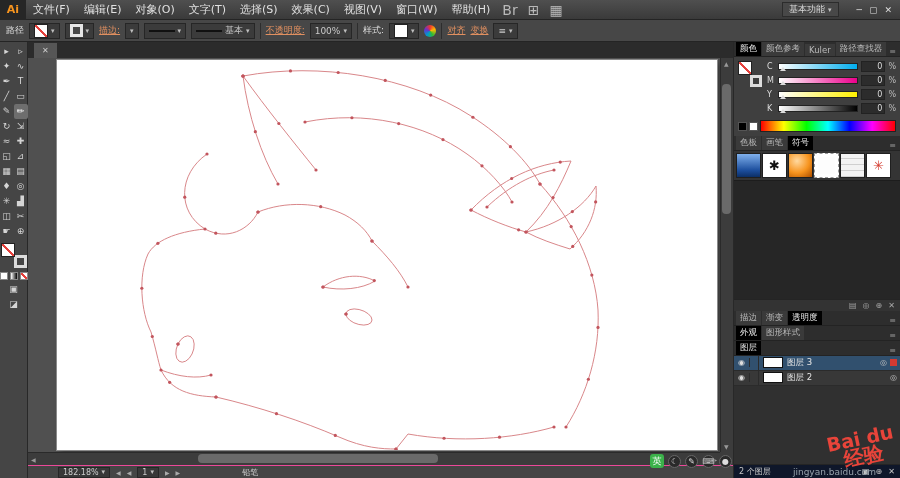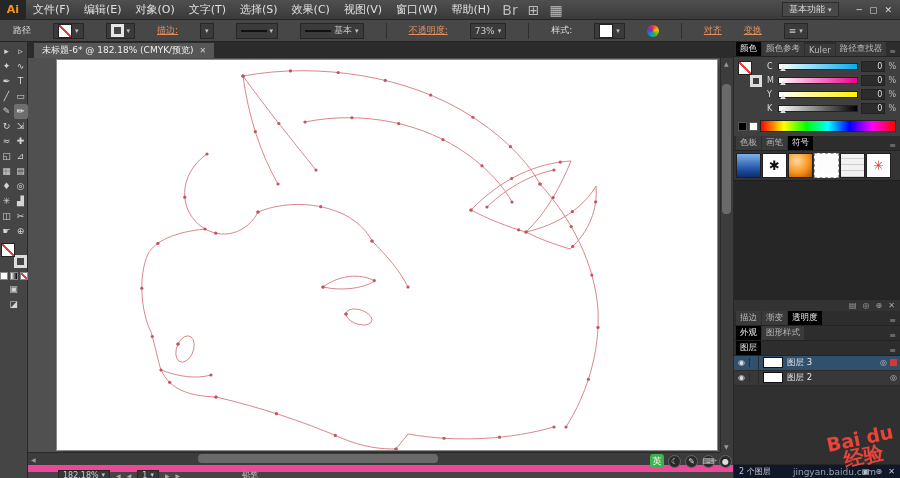--- a/index.html
+++ b/index.html
@@ -8,21 +8,21 @@
 .app{position:relative;width:900px;height:478px;background:#3f3f3f;overflow:hidden}
 
 .menubar{height:20px;background:linear-gradient(#4f4f4f,#3a3a3a);display:flex;align-items:center;border-bottom:1px solid #242424}
 .logo{width:26px;height:20px;background:#262626;color:#f7941e;font-weight:bold;font-size:11px;display:flex;align-items:center;justify-content:center}
 .mitem{padding:0 7px;font-size:11px;color:#e0e0e0;line-height:20px;white-space:nowrap}
 .micon{padding:0 5px;color:#b9b9b9;font-size:14px}
 .mspacer{flex:1}
 .preset{display:flex;align-items:center;gap:3px;background:#484848;border:1px solid #2c2c2c;height:15px;padding:0 6px;margin-right:10px;font-size:9px;color:#ddd}
 .winctl{display:flex;gap:7px;padding:0 8px;font-size:9px;color:#ddd}
 
-.controlbar{height:22px;background:#474747;border-bottom:1px solid #242424;display:flex;align-items:center;gap:22px;padding:0 13px}
+.controlbar{height:22px;background:#474747;border-bottom:1px solid #242424;display:flex;align-items:center;gap:5px;padding:0 6px}
 .cb-label{font-size:9px;color:#ddd;white-space:nowrap}
 .link{color:#e29060;text-decoration:underline}
 .sw{width:14px;height:14px;border:1px solid #222;display:inline-block;background:#fff}
 .noneslash{background:linear-gradient(45deg,#fff 43%,#e5413c 43%,#e5413c 57%,#fff 57%)}
 .strokesw{width:13px;height:13px;border:3px solid #e6e6e6;background:#474747}
 .caret{font-size:7px;color:#c0c0c0}
 .dd{display:flex;align-items:center;gap:3px;background:#3b3b3b;border:1px solid #262626;height:16px;padding:0 4px;white-space:nowrap}
 .cb-sep{width:1px;height:16px;background:#2d2d2d}
 .brushline{display:inline-block;width:26px;height:2px;background:#111}
 .circle-ic{width:12px;height:12px;border-radius:50%;background:conic-gradient(#e33,#fb0,#3b3,#09c,#63c,#e33);display:inline-block}
@@ -51,21 +51,21 @@
 .artboard svg{display:block;width:100%;height:100%}
 #art-dots circle{fill:#c2555d}
 .vscroll{position:absolute;top:0;right:0;bottom:13px;width:13px;background:#3c3c3c;border-left:1px solid #2a2a2a;font-size:6px;color:#999}
 .vscroll .a{position:absolute;left:3px}
 .vthumb{position:absolute;right:2px;top:26px;width:9px;height:130px;background:#6a6a6a;border-radius:4px}
 .hscroll{position:absolute;left:0;right:13px;bottom:0;height:13px;background:#3c3c3c;border-top:1px solid #2a2a2a;font-size:6px;color:#999}
 .hscroll .a{position:absolute;top:3px}
 .hthumb{position:absolute;left:170px;width:240px;height:9px;top:1px;background:#6a6a6a;border-radius:4px}
 .corner{position:absolute;right:0;bottom:0;width:13px;height:13px;background:#3c3c3c}
 
-.statusbar{height:13px;background:#454545;border-top:7px solid #ec4899;display:flex;align-items:center;gap:6px;padding-left:30px;font-size:8px;color:#ccc}
+.statusbar{height:13px;background:#454545;border-top:1px solid #ec4899;display:flex;align-items:center;gap:6px;padding-left:30px;font-size:8px;color:#ccc}
 .zoombox,.abbox{display:flex;align-items:center;gap:3px;background:#383838;border:1px solid #262626;height:11px;padding:0 4px}
 .navgl{font-size:6px;color:#aaa}
 .toolname{margin-left:56px}
 
 .rightpanels{width:167px;background:#3f3f3f;border-left:1px solid #282828;display:flex;flex-direction:column}
 .ptabs{height:15px;background:#2d2d2d;display:flex;align-items:flex-end;gap:1px;padding:0 2px;border-bottom:1px solid #232323;flex:none}
 .ptab{padding:1px 4px;font-size:8.5px;color:#b8b8b8;background:#3a3a3a;white-space:nowrap}
 .ptab.active{background:#000000;color:#eaeaea}
 .pmenu{margin-left:auto;color:#999;font-size:8px;padding:0 2px}
 .colorbody{display:flex;padding:4px;gap:5px;flex:none}
@@ -165,21 +165,21 @@
       <span class="caret">▾</span>
     </span>
     <span class="dd">
       <span class="brushline"></span>
       <span>基本</span>
       <span class="caret">▾</span>
     </span>
     <span class="cb-sep"></span>
     <span class="cb-label link">不透明度:</span>
     <span class="dd">
-      <span>73%</span>
+      <span>100%</span>
       <span class="caret">▾</span>
     </span>
     <span class="cb-sep"></span>
     <span class="cb-label">样式:</span>
     <span class="dd">
       <span class="sw"></span>
       <span class="caret">▾</span>
     </span>
     <span class="circle-ic"></span>
     <span class="cb-sep"></span>
@@ -231,21 +231,20 @@
         <span class="mode grad"></span>
         <span class="mode none"></span>
       </div>
       <span class="tool">▣</span>
       <span class="tool">◪</span>
     </div>
 
     <div class="docarea">
       <div class="tabbar">
         <span class="dtab active">
-          <span>未标题-6* @ 182.18% (CMYK/预览)</span>
           <span class="x">✕</span>
         </span>
       </div>
 
       <div class="canvaswrap">
         <div class="artboard">
           <svg id="art-svg" viewBox="0 0 660 390">
             <g fill="none" stroke="#d9878a" stroke-width="1">
               <path class="art" d="M186,16 C191,55 204,95 221,124"></path>
               <path class="art" d="M186,16 C209,48 238,84 259,110"></path>

